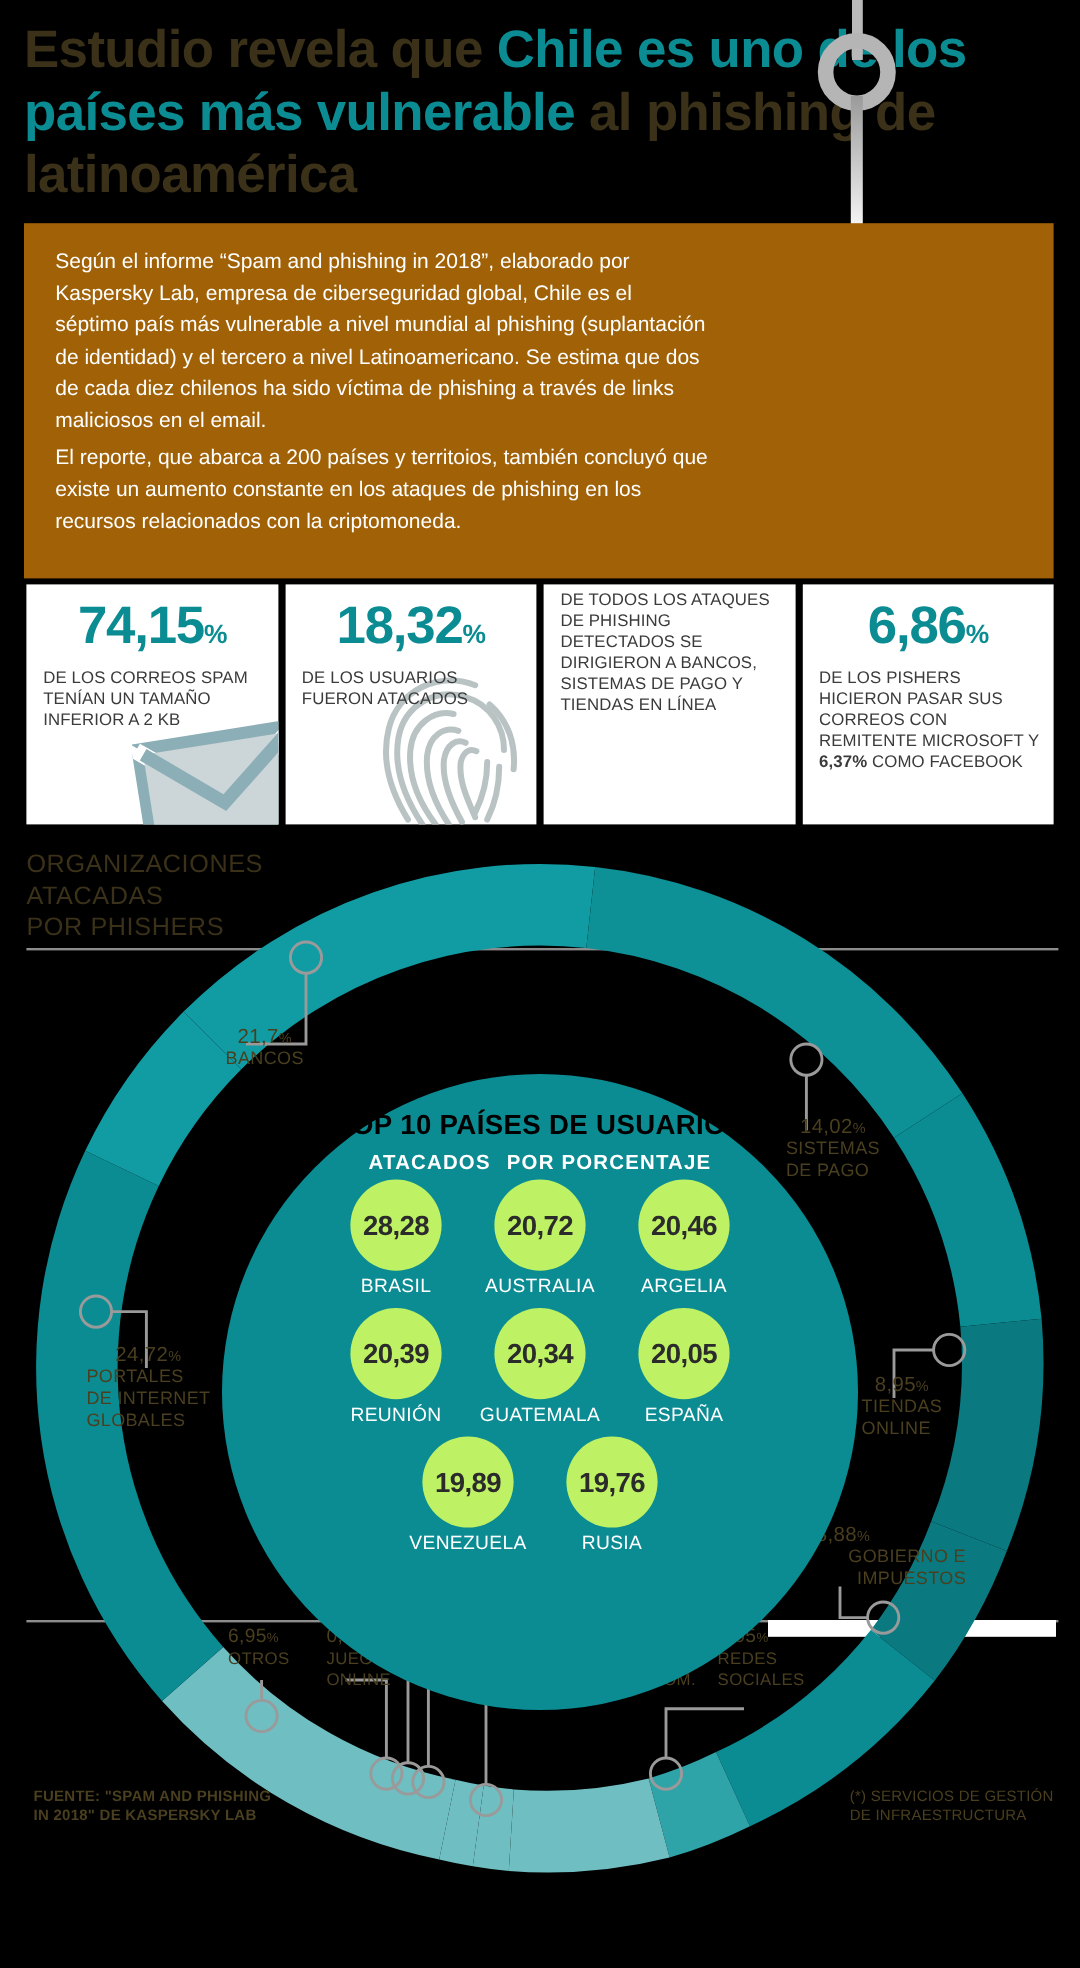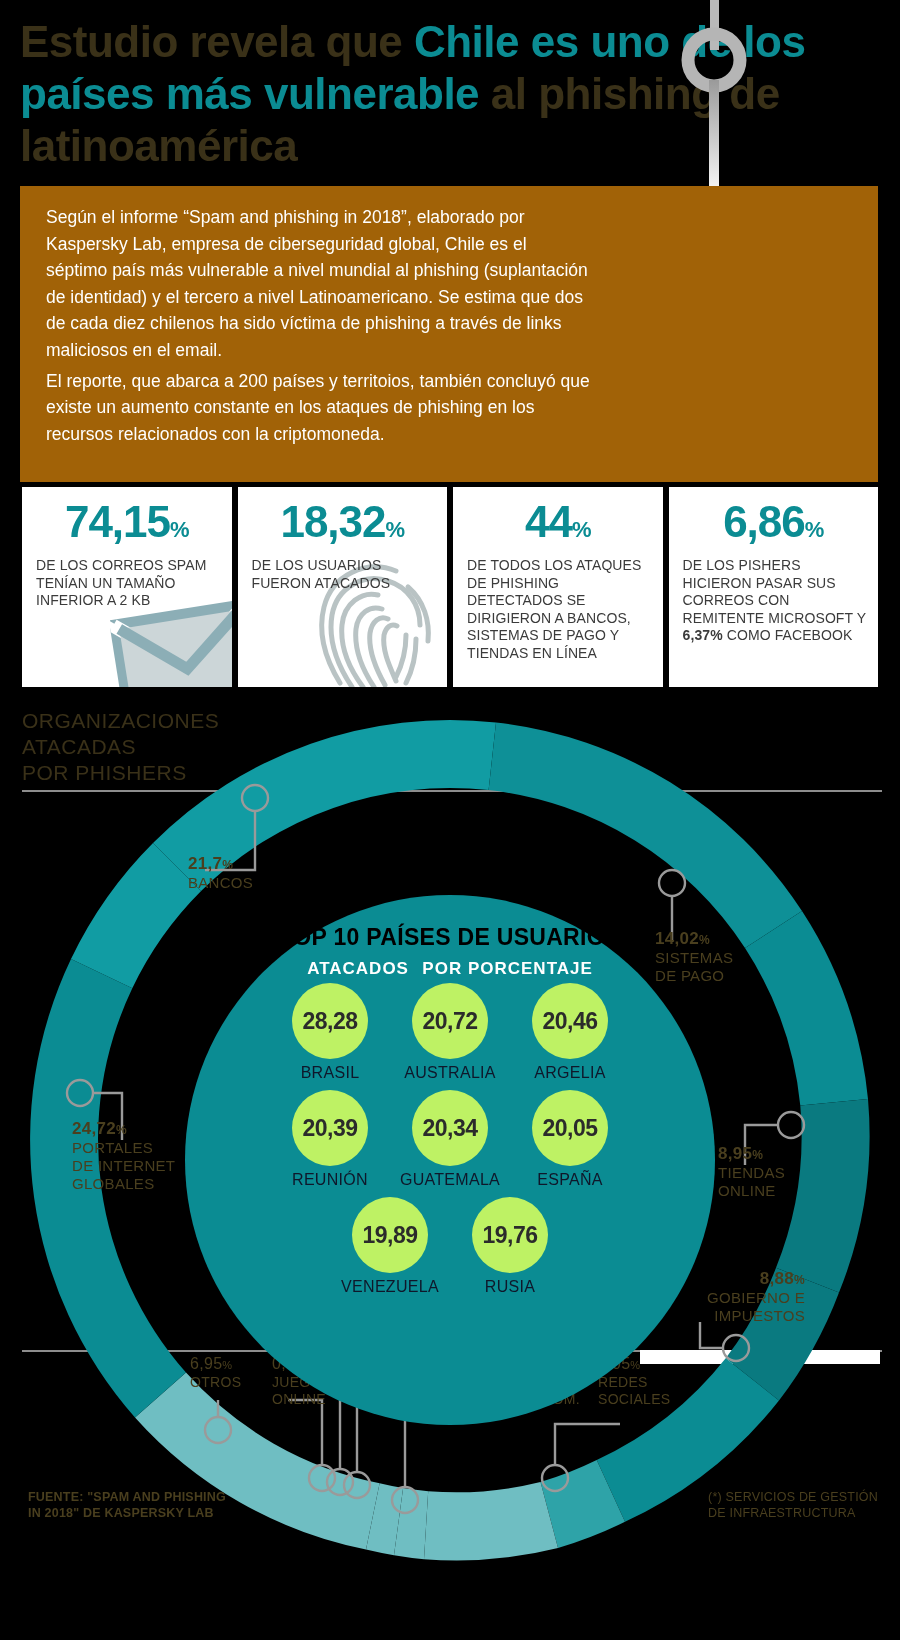--- a/index.html
+++ b/index.html
@@ -53,27 +53,27 @@
   .top10 .l2 span{font-size:17px;font-weight:700;letter-spacing:1px;}
 
   .grid{position:absolute;left:22px;top:88px;width:486px;}
   .grow{display:flex;justify-content:center;gap:16px;margin-bottom:8px;}
   .cell{width:104px;text-align:center;}
   .bub{width:76px;height:76px;border-radius:50%;background:#f6c council;margin:0 auto;
        display:flex;align-items:center;justify-content:center;}
   .bub{background:#bef264;}
   .bub.white{background:#ffffff;}
   .bub span{font-size:23px;font-weight:700;color:#2b2b2b;letter-spacing:-0.5px;}
-  .cname{color:#0f172a;font-size:16px;font-weight:400;margin-top:5px;letter-spacing:0.3px;}
+  .cname{color:#ffffff;font-size:16px;font-weight:400;margin-top:5px;letter-spacing:0.3px;}
   .cname.bold{font-weight:700;}
 
   
   .cal{position:absolute;color:#4a3f1e;font-size:15px;line-height:18px;font-weight:400;
        letter-spacing:0.3px;}
-  .cal .v{font-size:17px;font-weight:700;}
+  .cal .v{font-size:17px;font-weight:400;text-align:center;}
   .cal .v i{font-style:normal;font-size:12px;}
   .cal.rt{text-align:right;}
 
   
   .bcal{position:absolute;color:#4a3f1e;font-size:14px;line-height:17px;font-weight:400;
         letter-spacing:0.3px;text-align:left;}
   .bcal .v{font-size:16px;}
   .bcal .v i{font-style:normal;font-size:11px;}
 
   
@@ -157,21 +157,20 @@
           <path d="M130 40 C146 54 152 74 150 94"></path>
           <path d="M128 88 C128 104 124 118 118 130"></path>
           <path d="M138 92 C138 110 134 124 128 136"></path>
         </g>
       </svg>
       <div class="big"><span>18,32</span><span class="pct">%</span></div>
       <div class="desc">DE LOS USUARIOS FUERON ATACADOS</div>
     </div>
 
     <div class="stat">
-      <div class="big"><span>44</span><span class="pct">%</span></div>
       <div class="desc">DE TODOS LOS ATAQUES DE PHISHING DETECTADOS SE DIRIGIERON A BANCOS, SISTEMAS DE PAGO Y TIENDAS EN LÍNEA</div>
     </div>
 
     <div class="stat">
       <div class="big"><span>6,86</span><span class="pct">%</span></div>
       <div class="desc"><span>DE LOS PISHERS HICIERON PASAR SUS CORREOS CON REMITENTE MICROSOFT Y </span><b>6,37%</b><span> COMO FACEBOOK</span></div>
     </div>
 
   </div>
 

